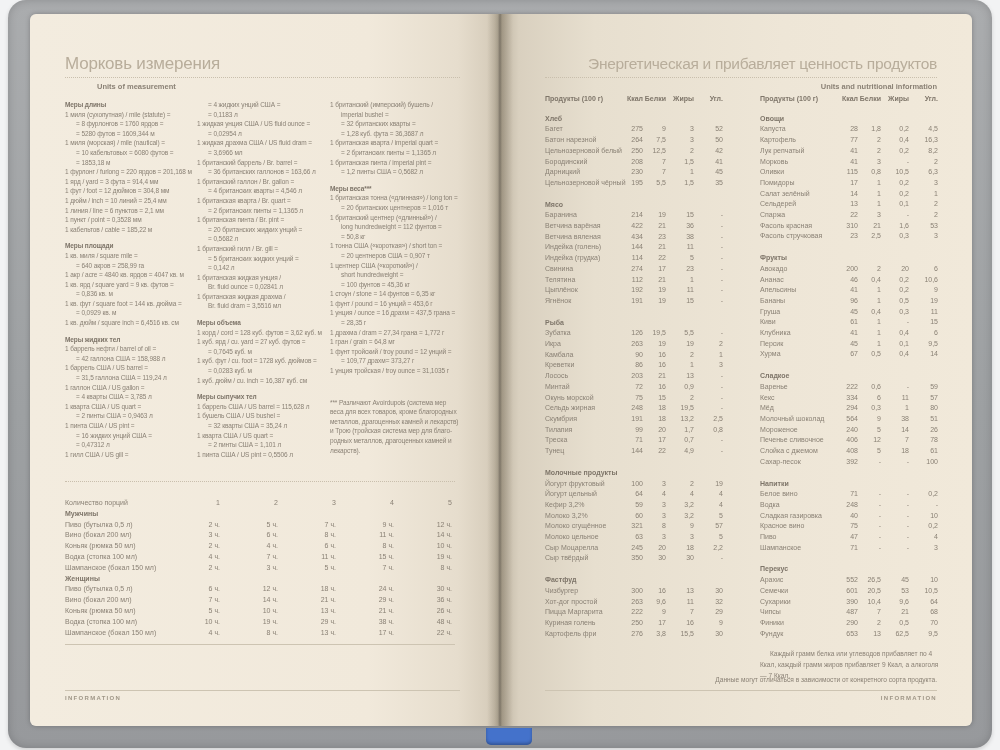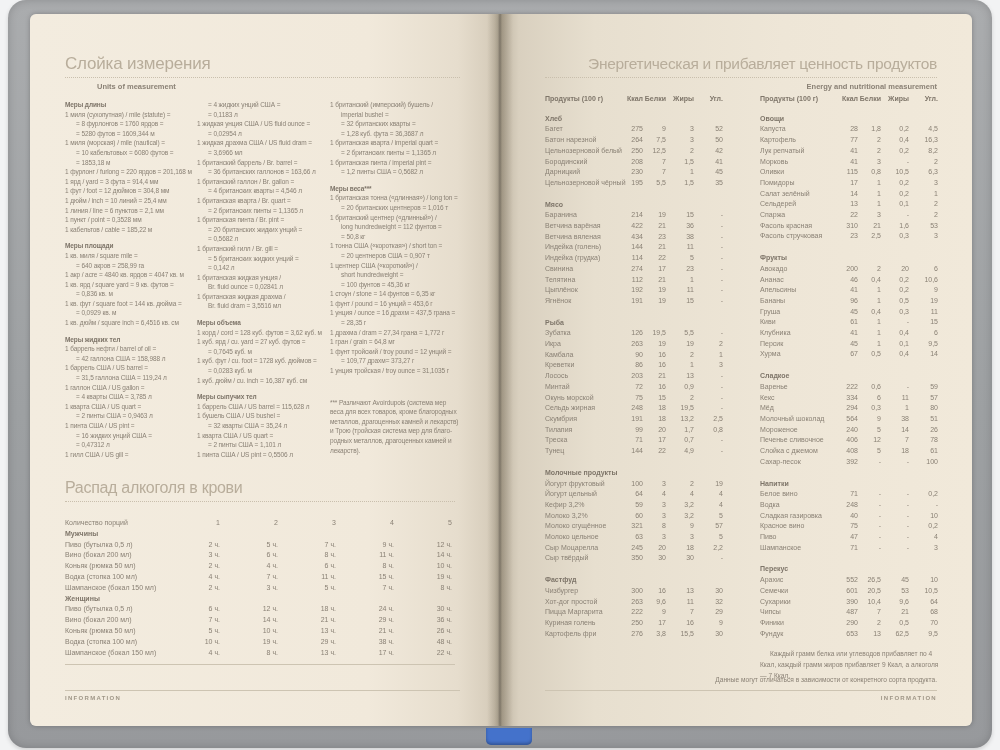--- a/index.html
+++ b/index.html
@@ -60,21 +60,21 @@
   .ta-r{text-align:right;}
 </style>
 </head>
 <body>
 
 <div class="stage">
   <div class="cover"></div>
 
   <div class="page page-left">
     <div class="title-block" style="left:35px;top:40px;width:395px;">
-      <div class="big-title">Слойка измерения</div>
+      <div class="big-title">Морковь измерения</div>
       <div class="title-rule"></div>
       <div class="sub-title">Units of measurement</div>
     </div>
 
     <div class="units-col" id="ucol1" style="left:35px;width:132px;">
         <div class="u-line u-h">Меры длины</div>
         <div class="u-line u-n">1 миля (сухопутная) / mile (statute) =</div>
         <div class="u-line u-i">= 8 фурлонгов = 1760 ярдов =</div>
         <div class="u-line u-i">= 5280 футов = 1609,344 м</div>
         <div class="u-line u-n">1 миля (морская) / mile (nautical) =</div>
@@ -179,21 +179,20 @@
         <div class="u-line u-n">1 унция тройская / troy ounce = 31,1035 г</div>
         <div class="u-line u-f">*** Различают Avoirdupois (система мер</div>
         <div class="u-line u-fc">веса для всех товаров, кроме благородных</div>
         <div class="u-line u-fc">металлов, драгоценных камней и лекарств)</div>
         <div class="u-line u-fc">и Трою (тройская система мер для благо-</div>
         <div class="u-line u-fc">родных металлов, драгоценных камней и</div>
         <div class="u-line u-fc">лекарств).</div>
       </div>
 
     <div class="alcohol">
-      <div class="big-title alc">Распад алкоголя в крови</div>
       <div class="title-rule"></div>
       <div id="alc-table">
           <div class="alc-row">
             <div class="cell label">Количество порций</div>
             <div class="cell num">1</div>
             <div class="cell num">2</div>
             <div class="cell num">3</div>
             <div class="cell num">4</div>
             <div class="cell num">5</div>
           </div>
@@ -285,21 +284,21 @@
     <div class="page-footer" style="left:35px;width:395px;">
       <div class="footer-rule"></div>
       <div class="footer-text">INFORMATION</div>
     </div>
   </div>
 
   <div class="page page-right">
     <div class="title-block ta-r" style="left:45px;top:40px;width:392px;">
       <div class="big-title rp">Энергетическая и прибавляет ценность продуктов</div>
       <div class="title-rule"></div>
-      <div class="sub-title">Energy and nutritional measurement</div>
+      <div class="sub-title">Units and nutritional information</div>
     </div>
 
     <div class="nutri" id="nutri-left" style="left:45px;">
         <div class="n-row n-head">
           <div class="cell label">Продукты (100 г)</div>
           <div class="cell num">Ккал</div>
           <div class="cell num">Белки</div>
           <div class="cell num">Жиры</div>
           <div class="cell num">Угл.</div>
         </div>

